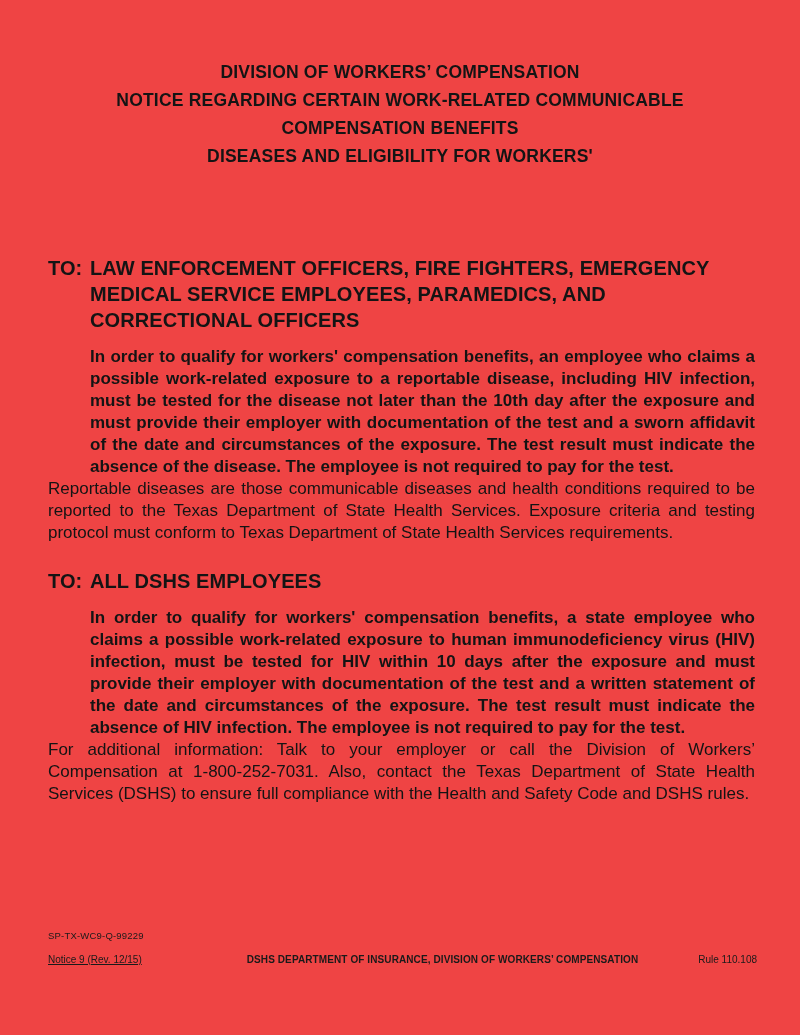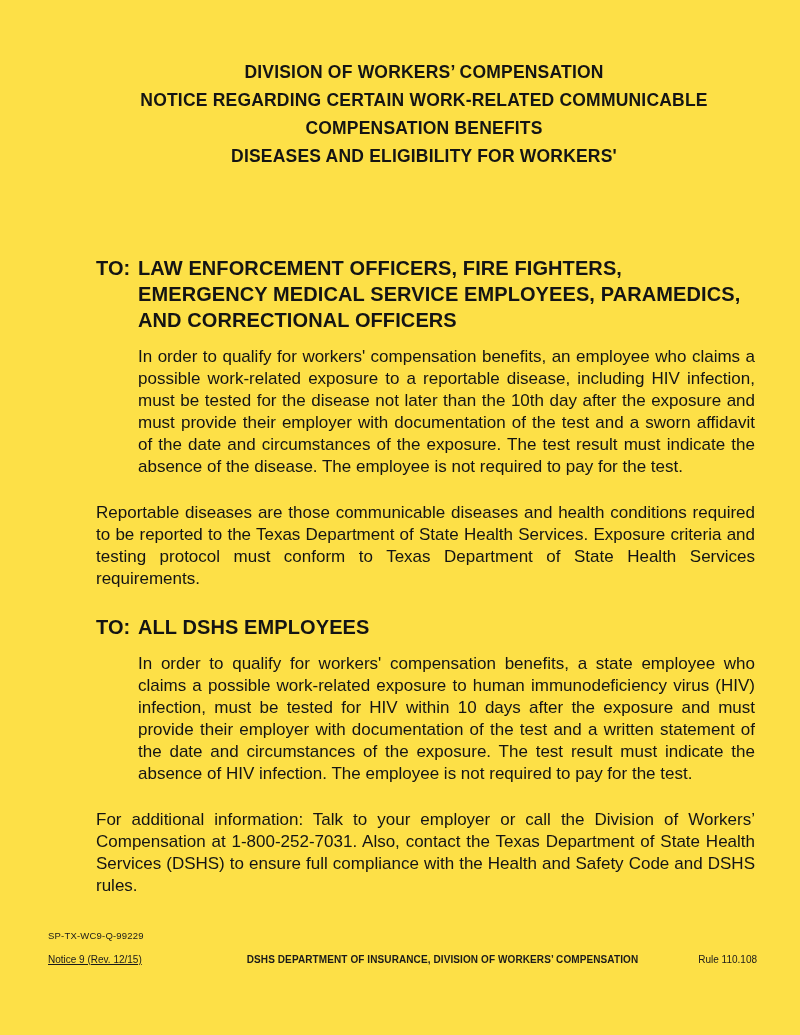--- a/index.html
+++ b/index.html
@@ -8,22 +8,21 @@
     width: 800px;
     height: 1035px;
     position: relative;
     font-family: "Liberation Sans", "DejaVu Sans", sans-serif;
     color: #141414;
     overflow: hidden;
   }
   .page {
     position: absolute;
     inset: 0;
-    background: #fde047;
-    padding-left: 48px;
+    background: #ef4444;
   }
   .doc-title {
     margin-top: 58px;
     text-align: center;
     font-weight: bold;
     font-size: 17.5px;
     line-height: 28px;
     letter-spacing: 0.2px;
   }
   .content {
@@ -47,23 +46,24 @@
   .heading-2 { margin-top: 24px; }
   p.body-par {
     font-size: 17px;
     line-height: 22px;
     text-align: justify;
     text-justify: inter-word;
   }
   p.indented {
     margin-left: 42px;
     margin-top: 13px;
+    font-weight: bold;
   }
   p.fullwidth {
-    margin-top: 24px;
+    margin-top: 0;
   }
   .footer {
     position: absolute;
     left: 48px;
     right: 43px;
     top: 930px;
     font-size: 10px;
     color: #1a1a1a;
   }
   .footer .form-code {

